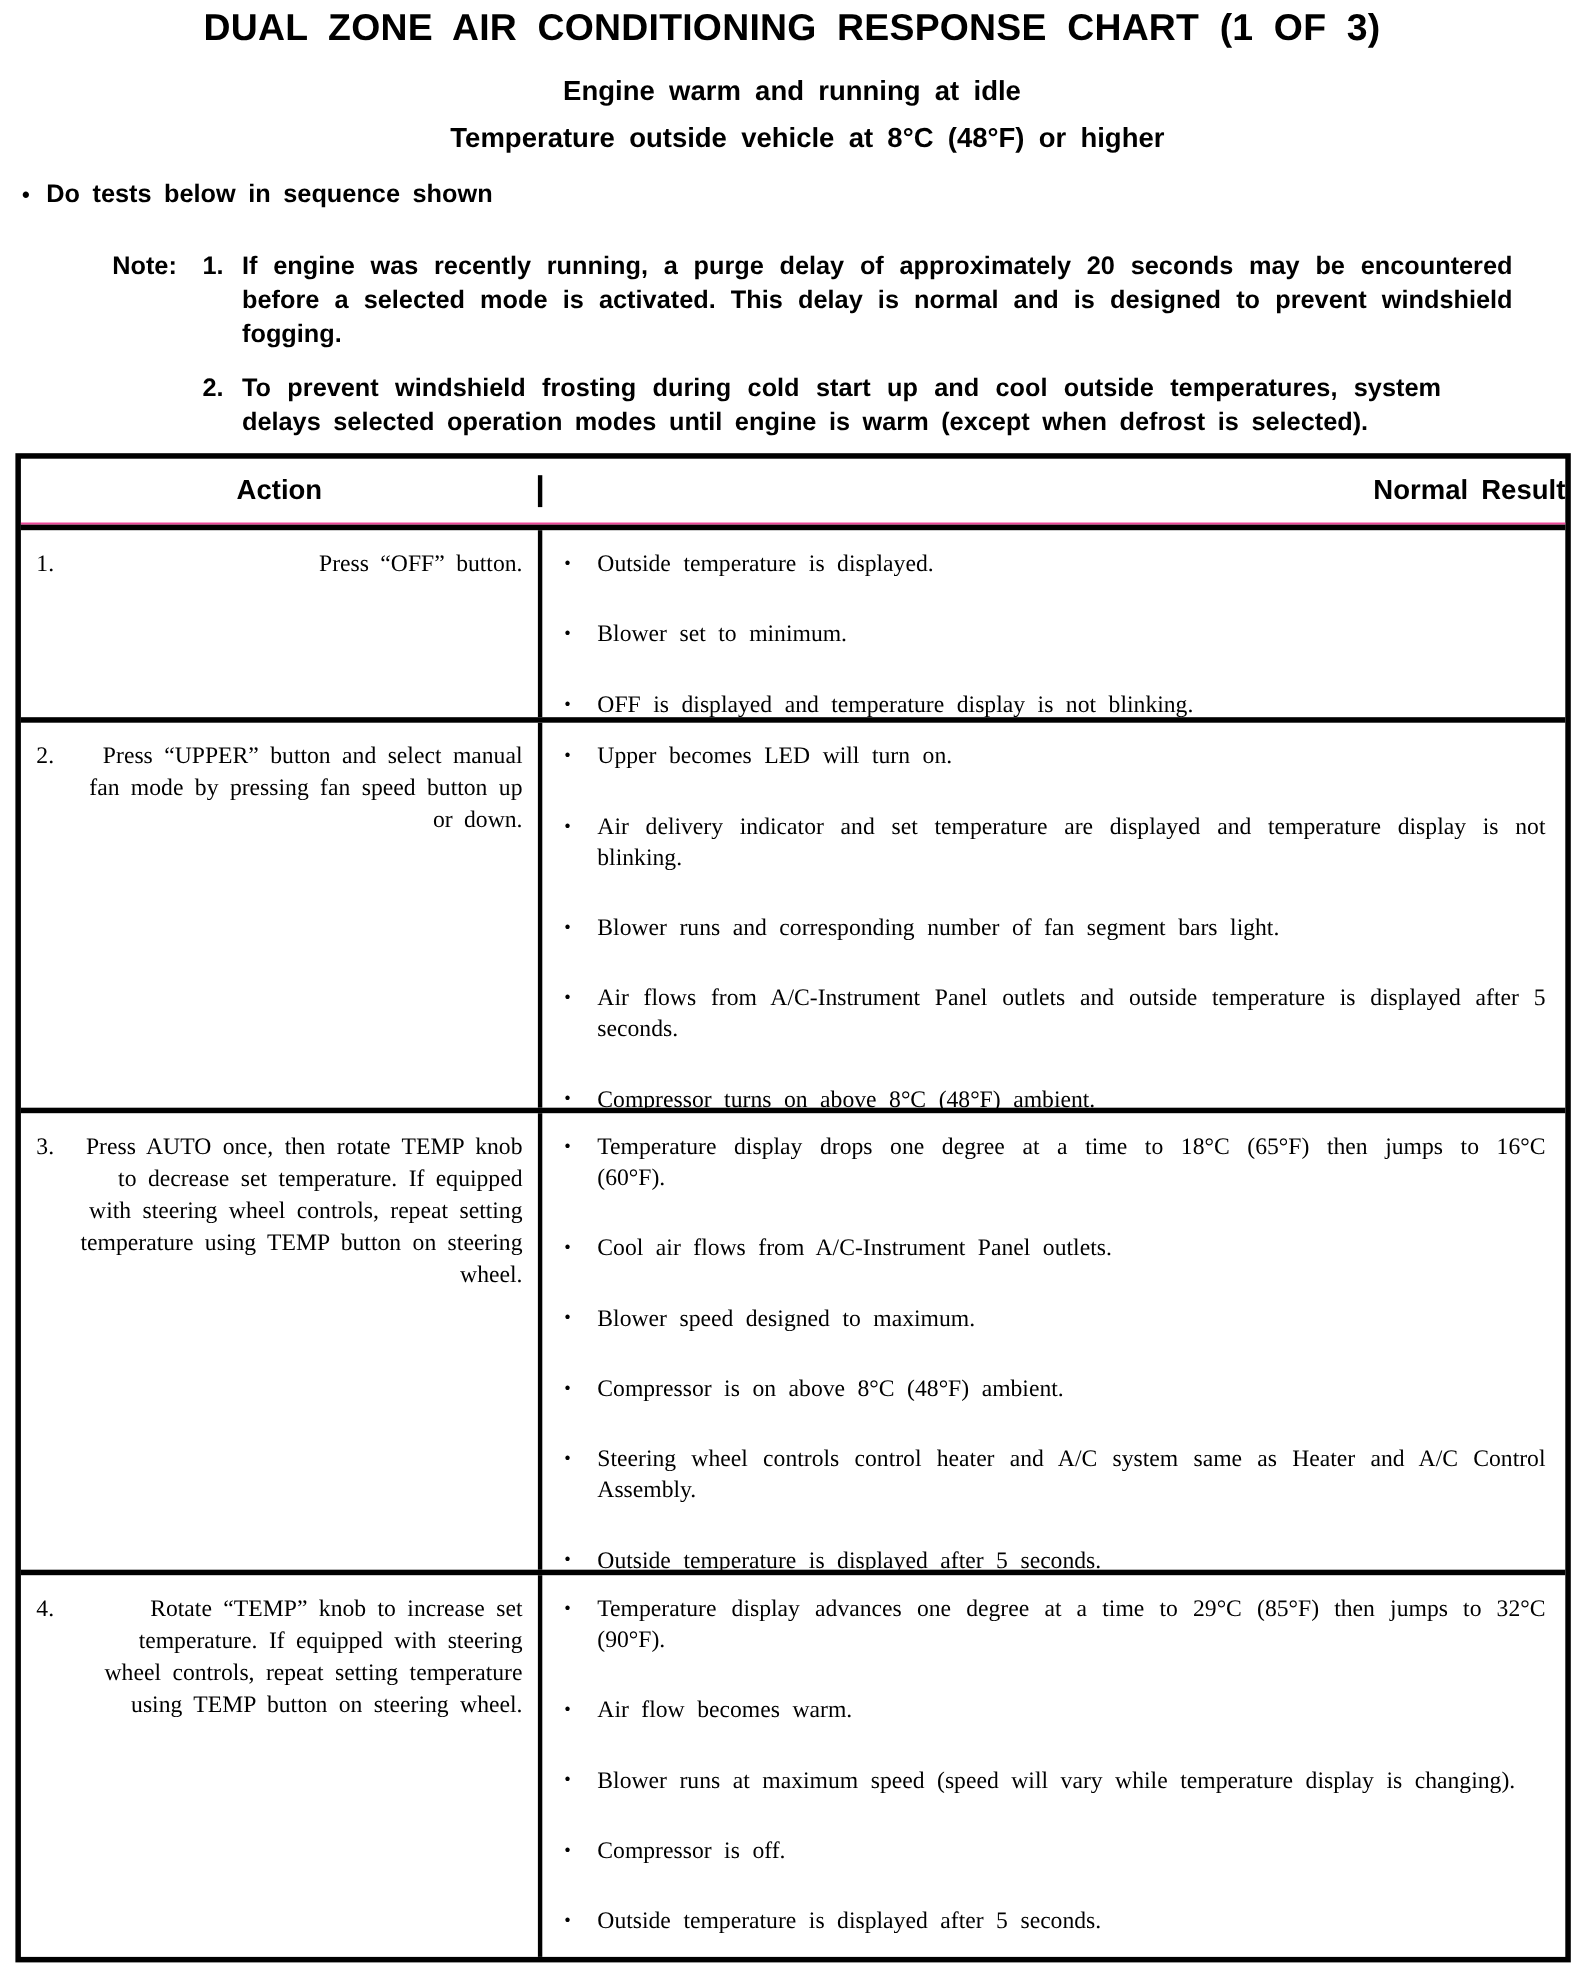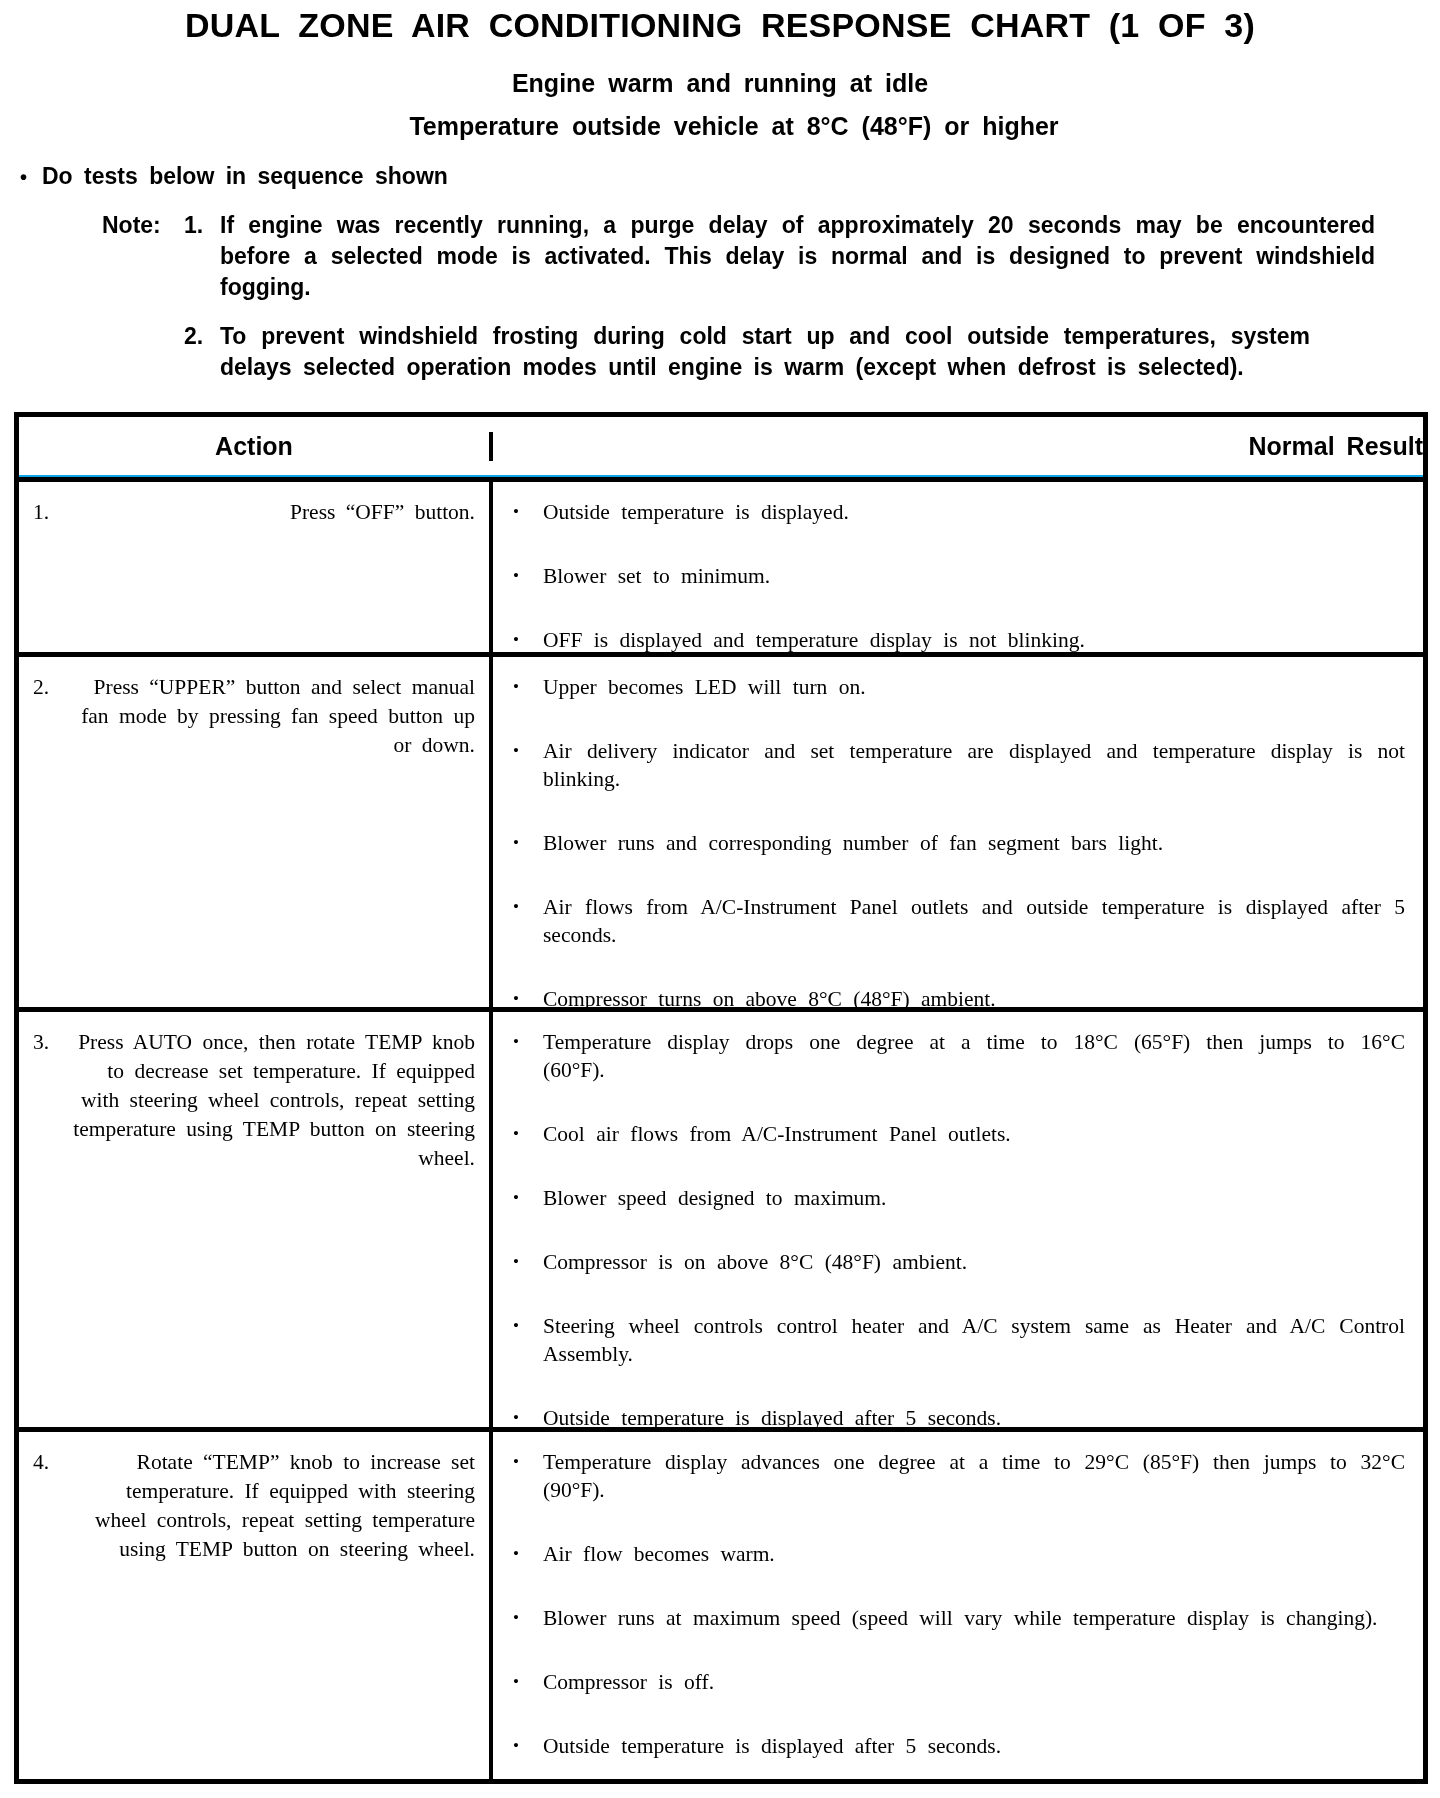--- a/index.html
+++ b/index.html
@@ -20,42 +20,42 @@
   }
   .subtitle.s1{margin-top:24px;}
   .subtitle.s2{margin-top:14px;padding-left:28px;}
   .seq-line{
     margin-top:22px;margin-left:20px;
     font-family:"Liberation Sans", sans-serif;font-weight:bold;font-size:23px;
     word-spacing:5px;display:flex;align-items:baseline;
   }
   .seq-line .blt{width:22px;font-size:20px;}
   
-  .note-block{margin-top:20px;}
+  .note-block{margin-top:36px;}
   .note-row{
     display:flex;align-items:flex-start;
     font-family:"Liberation Sans", sans-serif;font-weight:bold;font-size:23px;
     line-height:31px;word-spacing:5px;
   }
   .note-row .note-label{width:70px;margin-left:102px;flex:0 0 auto;}
   .note-row .note-num{width:36px;flex:0 0 auto;margin-left:12px;}
   .note-row .note-text{
     flex:0 1 auto;max-width:1155px;
     text-align:justify;text-align-last:left;
   }
   .note-row.second{margin-top:18px;}
   .note-row.second .note-text{max-width:1090px;}
   
   .datatable{
     position:absolute;left:14px;top:412px;width:1414px;
     border:5px solid #000;box-sizing:border-box;background:#fff;
   }
   .t-row{display:flex;box-sizing:border-box;}
   .t-row + .t-row{border-top:5px solid #000;}
-  .t-head{height:60px;align-items:center;border-bottom:2px solid #0ea5e9;}
+  .t-head{height:60px;align-items:center;border-bottom:2px solid #ec4899;}
   .t-head .hcell{
     font-family:"Liberation Sans", sans-serif;font-weight:bold;font-size:25px;
     text-align:center;word-spacing:5px;
   }
   .col-action{width:470px;flex:0 0 auto;box-sizing:border-box;}
   .col-result{flex:1 1 auto;border-left:4px solid #000;box-sizing:border-box;}
   .body-row .col-action{padding:16px 14px 10px 14px;}
   .body-row .col-result{padding:16px 12px 8px 20px;}
   .r1{height:175px;}
   .r2{height:355px;}

